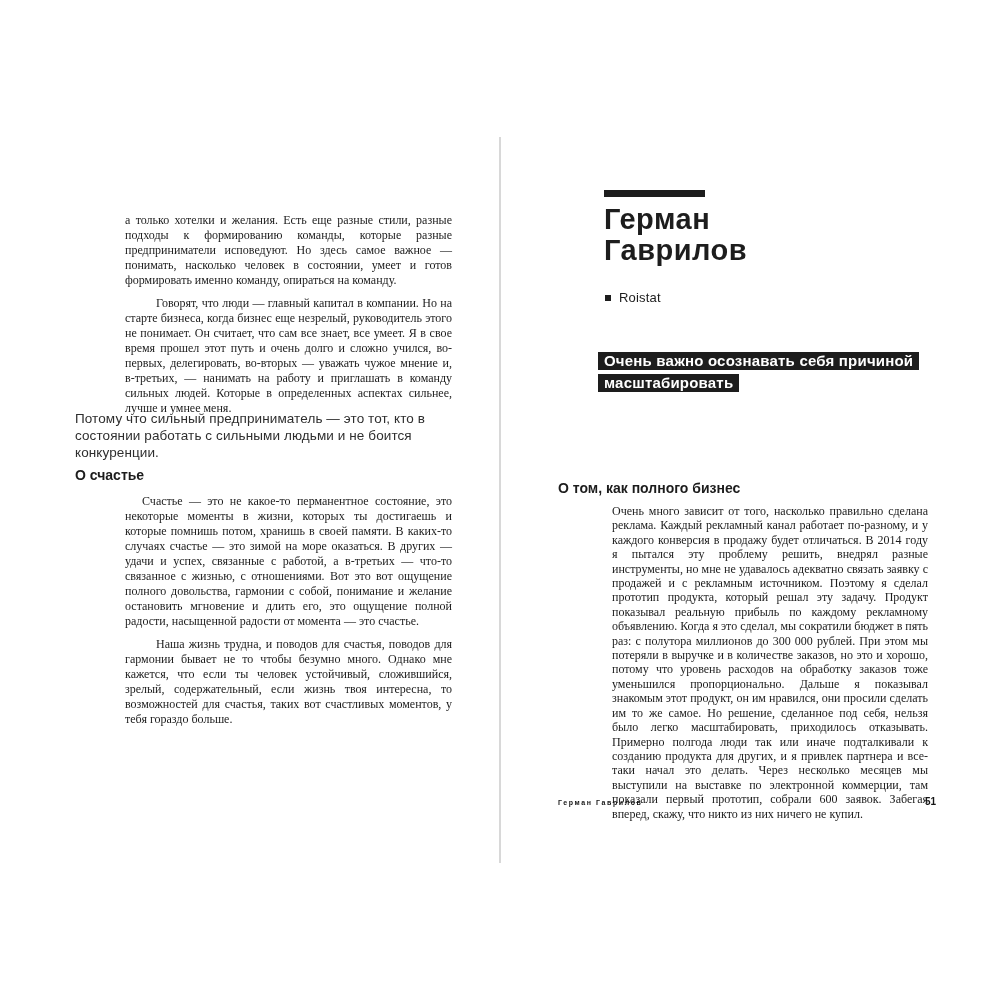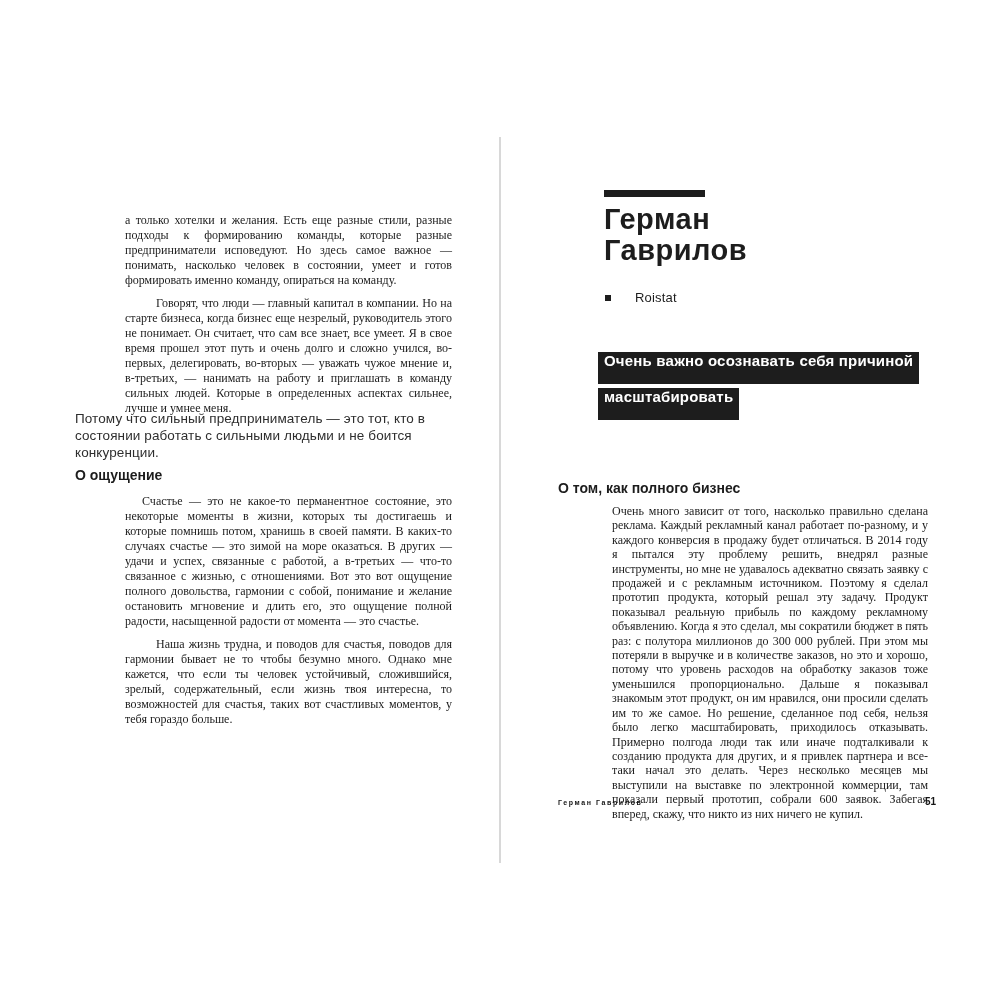--- a/index.html
+++ b/index.html
@@ -35,31 +35,31 @@
   .top-bar {
     position:absolute; left:604px; top:190px; width:101px; height:7px;
     background:#1d1d1d;
   }
   .author-title {
     position:absolute; left:604px; top:204px;
     font-size:29px; line-height:31px; font-weight:700; letter-spacing:0.5px;
     color:#1d1d1d;
   }
   .company-row {
-    position:absolute; left:605px; top:290px; display:flex; align-items:center;gap:16px;
+    position:absolute; left:605px; top:290px; display:flex; align-items:center;
   }
   .company-square {
     width:6px; height:6px; background:#1d1d1d; margin-right:8px; margin-top:1px;
   }
   .company-label { font-size:13px; color:#1d1d1d; letter-spacing:0.2px; }
   .hl-quote { position:absolute; left:598px; top:352px; }
   .hl-line {
     display:table; background:#1d1d1d; color:#ffffff;
     font-size:15px; font-weight:700; line-height:17px; letter-spacing:0.2px;
-    padding:0 6px 15px 6px; margin-bottom:4px; white-space:nowrap;
+    padding:0 6px 1px 6px; margin-bottom:4px; white-space:nowrap;
   }
   .heading-right {
     position:absolute; left:558px; top:480px;
     font-size:14px; font-weight:700; color:#1c1c1c;
   }
   .right-body { left:604px; top:496px; width:332px; line-height:14.4px; }
   .footer-name {
     position:absolute; left:558px; top:799px;
     font-size:7px; font-weight:700; letter-spacing:1.6px; color:#141414;
   }
@@ -76,21 +76,21 @@
   <div class="divider"></div>
 
   <div>
     <div class="serif-block left-body-1">
       <p>а только хотелки и желания. Есть еще разные стили, разные подходы к формированию команды, которые разные предприниматели исповедуют. Но здесь самое важное — понимать, насколько человек в состоянии, умеет и готов формировать именно команду, опираться на команду.</p>
       <p class="indent">Говорят, что люди — главный капитал в компании. Но на старте бизнеса, когда бизнес еще незрелый, руководитель этого не понимает. Он считает, что сам все знает, все умеет. Я в свое время прошел этот путь и очень долго и сложно учился, во-первых, делегировать, во-вторых — уважать чужое мнение и, в-третьих, — нанимать на работу и приглашать в команду сильных людей. Которые в определенных аспектах сильнее, лучше и умнее меня.</p>
     </div>
 
     <div class="pull-quote">Потому что сильный предприниматель — это тот, кто в состоянии работать с сильными людьми и не боится конкуренции.</div>
 
-    <div class="heading-left">О ощущение</div>
+    <div class="heading-left">О счастье</div>
 
     <div class="serif-block left-body-2">
       <p class="indent-sm">Счастье — это не какое-то перманентное состояние, это некоторые моменты в жизни, которых ты достигаешь и которые помнишь потом, хранишь в своей памяти. В каких-то случаях счастье — это зимой на море оказаться. В других — удачи и успех, связанные с работой, а в-третьих — что-то связанное с жизнью, с отношениями. Вот это вот ощущение полного довольства, гармонии с собой, понимание и желание остановить мгновение и длить его, это ощущение полной радости, насыщенной радости от момента — это счастье.</p>
       <p class="indent">Наша жизнь трудна, и поводов для счастья, поводов для гармонии бывает не то чтобы безумно много. Однако мне кажется, что если ты человек устойчивый, сложившийся, зрелый, содержательный, если жизнь твоя интересна, то возможностей для счастья, таких вот счастливых моментов, у тебя гораздо больше.</p>
     </div>
   </div>
 
   <div>
     <div class="top-bar"></div>
 

